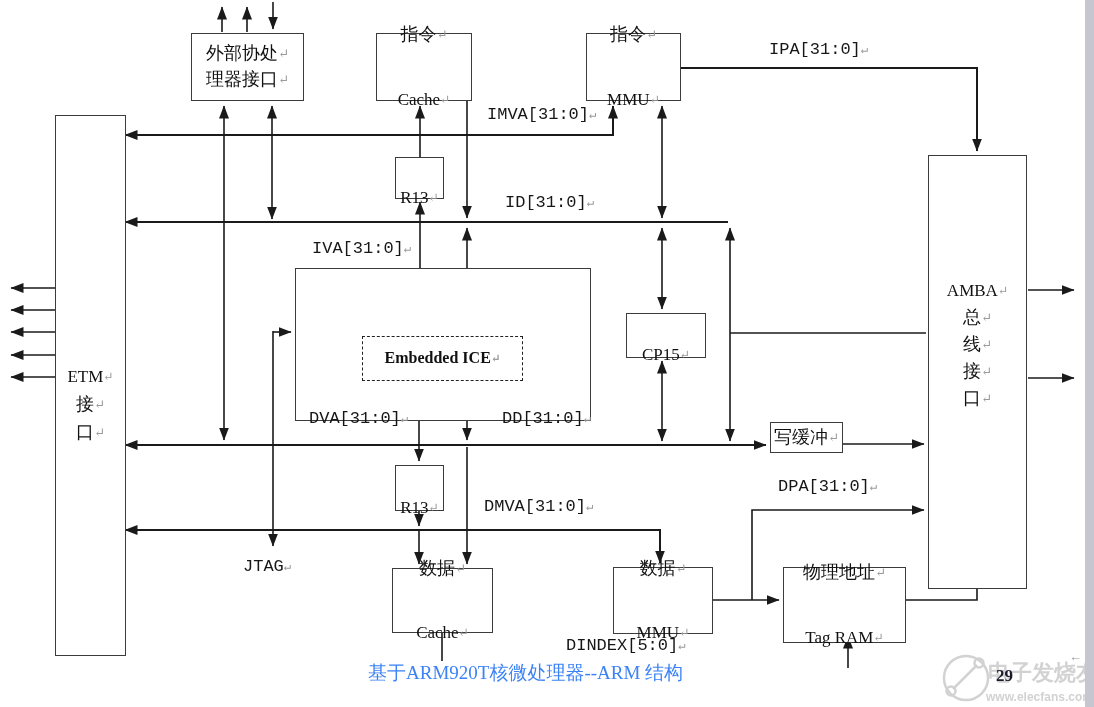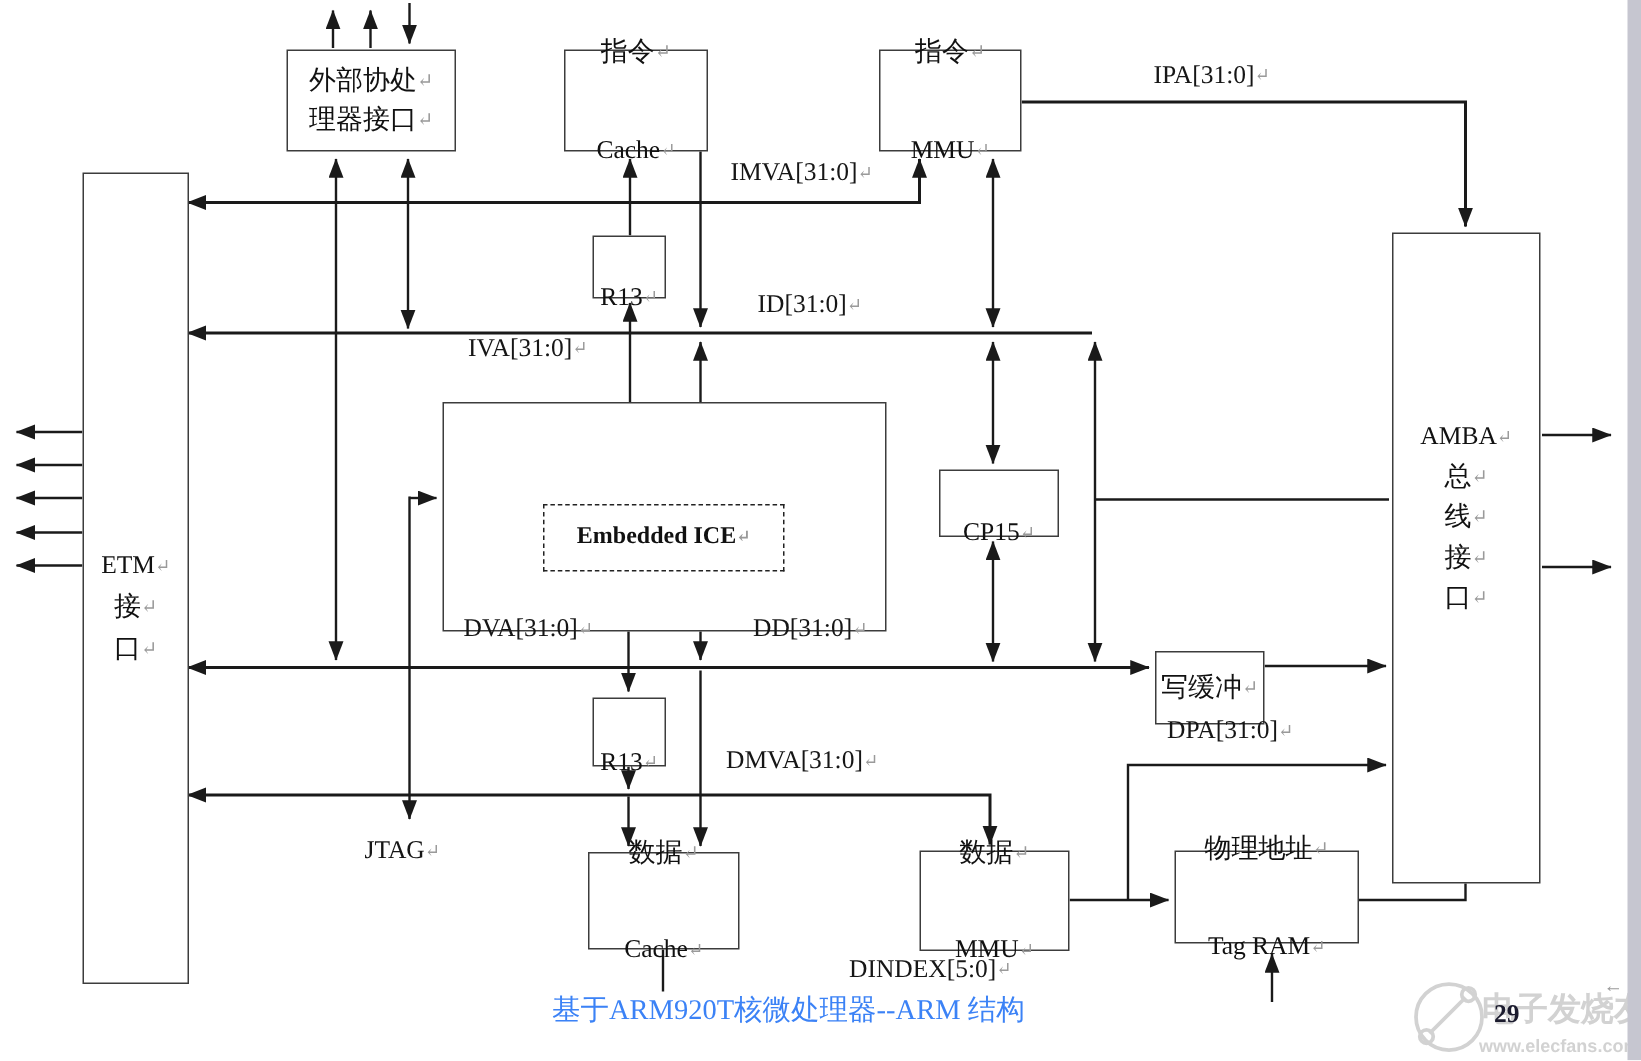--- a/index.html
+++ b/index.html
@@ -5,21 +5,21 @@
   html,body{margin:0;padding:0;background:#fff;}
   #stage{position:relative;width:1094px;height:707px;background:#ffffff;overflow:hidden;
          font-family:"Liberation Serif","DejaVu Serif",serif;color:#111;}
   #wires{position:absolute;left:0;top:0;z-index:1;}
   .box{position:absolute;z-index:2;border:1.5px solid #3c3c3c;background:#fff;
        display:flex;flex-direction:column;align-items:center;justify-content:center;
        text-align:center;font-size:18px;line-height:1.42;box-sizing:border-box;}
   .box .lat{font-size:17px;margin-top:40px;}
   .dashed{position:absolute;border:1.6px dashed #222;background:#fff;display:flex;
           align-items:center;justify-content:center;font-size:16px;box-sizing:border-box;}
-  .buslabel{position:absolute;z-index:2;font-size:17px;white-space:nowrap;color:#161616;}
+  .buslabel{position:absolute;z-index:2;font-size:17px;white-space:nowrap;color:#161616;font-family:Liberation Mono, monospace;}
   .pm{color:#9a9a9a;font-size:0.72em;vertical-align:0.08em;}
   .caption-overlay{position:absolute;z-index:3;font-size:19px;color:#3b82f6;white-space:nowrap;}
   .caption-title{position:absolute;z-index:3;font-size:21px;font-weight:bold;color:#101010;white-space:nowrap;}
   .pagenum{position:absolute;z-index:5;font-size:17px;font-weight:bold;color:#1b1b2e;}
   .wm-text{position:absolute;z-index:2;font-family:"Liberation Sans","DejaVu Sans",sans-serif;
            font-weight:bold;color:#d2d2d2;white-space:nowrap;}
   .strip{position:absolute;z-index:6;top:0;right:0;width:9px;height:707px;background:#c6c6d0;}
   .stray{position:absolute;z-index:4;font-size:13px;color:#9a9a9a;}
   .amba-lines{line-height:1.5;}
 </style>
@@ -115,55 +115,55 @@
     <div class="lat" style="margin-top:20px;letter-spacing:1px;">ARM9TDMI<span class="pm">↵</span></div>
     <div class="dashed" style="left:66px;top:67px;width:161px;height:45px;">
       <div>Embedded ICE<span class="pm">↵</span></div>
     </div>
   </div>
 
   <div class="box" style="left:626px;top:313px;width:80px;height:45px;">
     <div class="lat">CP15<span class="pm">↵</span></div>
   </div>
 
-  <div class="box" style="left:770px;top:422px;width:73px;height:49px;margin-top:12px;">
+  <div class="box" style="left:770px;top:422px;width:73px;height:31px;">
     <div>写缓冲<span class="pm">↵</span></div>
   </div>
 
   <div class="box" style="left:395px;top:465px;width:49px;height:46px;">
     <div class="lat">R13<span class="pm">↵</span></div>
   </div>
 
   <div class="box" style="left:392px;top:568px;width:101px;height:65px;">
     <div>数据<span class="pm">↵</span></div>
     <div class="lat">Cache<span class="pm">↵</span></div>
   </div>
 
   <div class="box" style="left:613px;top:567px;width:100px;height:67px;">
     <div>数据<span class="pm">↵</span></div>
     <div class="lat">MMU<span class="pm">↵</span></div>
   </div>
 
-  <div class="box" style="left:783px;top:567px;width:123px;height:62px;">
+  <div class="box" style="left:783px;top:567px;width:123px;height:76px;">
     <div>物理地址<span class="pm">↵</span></div>
     <div class="lat">Tag RAM<span class="pm">↵</span></div>
   </div>
 
   <div class="box amba-lines" style="left:928px;top:155px;width:99px;height:434px;justify-content:flex-start;">
     <div class="lat" style="margin-top:122px;">AMBA<span class="pm">↵</span></div>
     <div>总<span class="pm">↵</span></div>
     <div>线<span class="pm">↵</span></div>
     <div>接<span class="pm">↵</span></div>
     <div>口<span class="pm">↵</span></div>
   </div>
 
   <span class="buslabel" style="left:769px;top:40px;">IPA[31:0]<span class="pm">↵</span></span>
   <span class="buslabel" style="left:487px;top:105px;">IMVA[31:0]<span class="pm">↵</span></span>
   <span class="buslabel" style="left:505px;top:193px;">ID[31:0]<span class="pm">↵</span></span>
-  <span class="buslabel" style="left:312px;top:222px;">IVA[31:0]<span class="pm">↵</span></span>
+  <span class="buslabel" style="left:312px;top:239px;">IVA[31:0]<span class="pm">↵</span></span>
   <span class="buslabel" style="left:309px;top:409px;">DVA[31:0]<span class="pm">↵</span></span>
   <span class="buslabel" style="left:502px;top:409px;">DD[31:0]<span class="pm">↵</span></span>
   <span class="buslabel" style="left:484px;top:497px;">DMVA[31:0]<span class="pm">↵</span></span>
   <span class="buslabel" style="left:778px;top:477px;">DPA[31:0]<span class="pm">↵</span></span>
   <span class="buslabel" style="left:243px;top:557px;">JTAG<span class="pm">↵</span></span>
   <span class="buslabel" style="left:566px;top:636px;">DINDEX[5:0]<span class="pm">↵</span></span>
 
   <div class="caption-overlay" style="left:368px;top:660px;">基于ARM920T核微处理器--ARM 结构</div>
 
   <div class="pagenum" style="left:996px;top:666px;">29</div>

